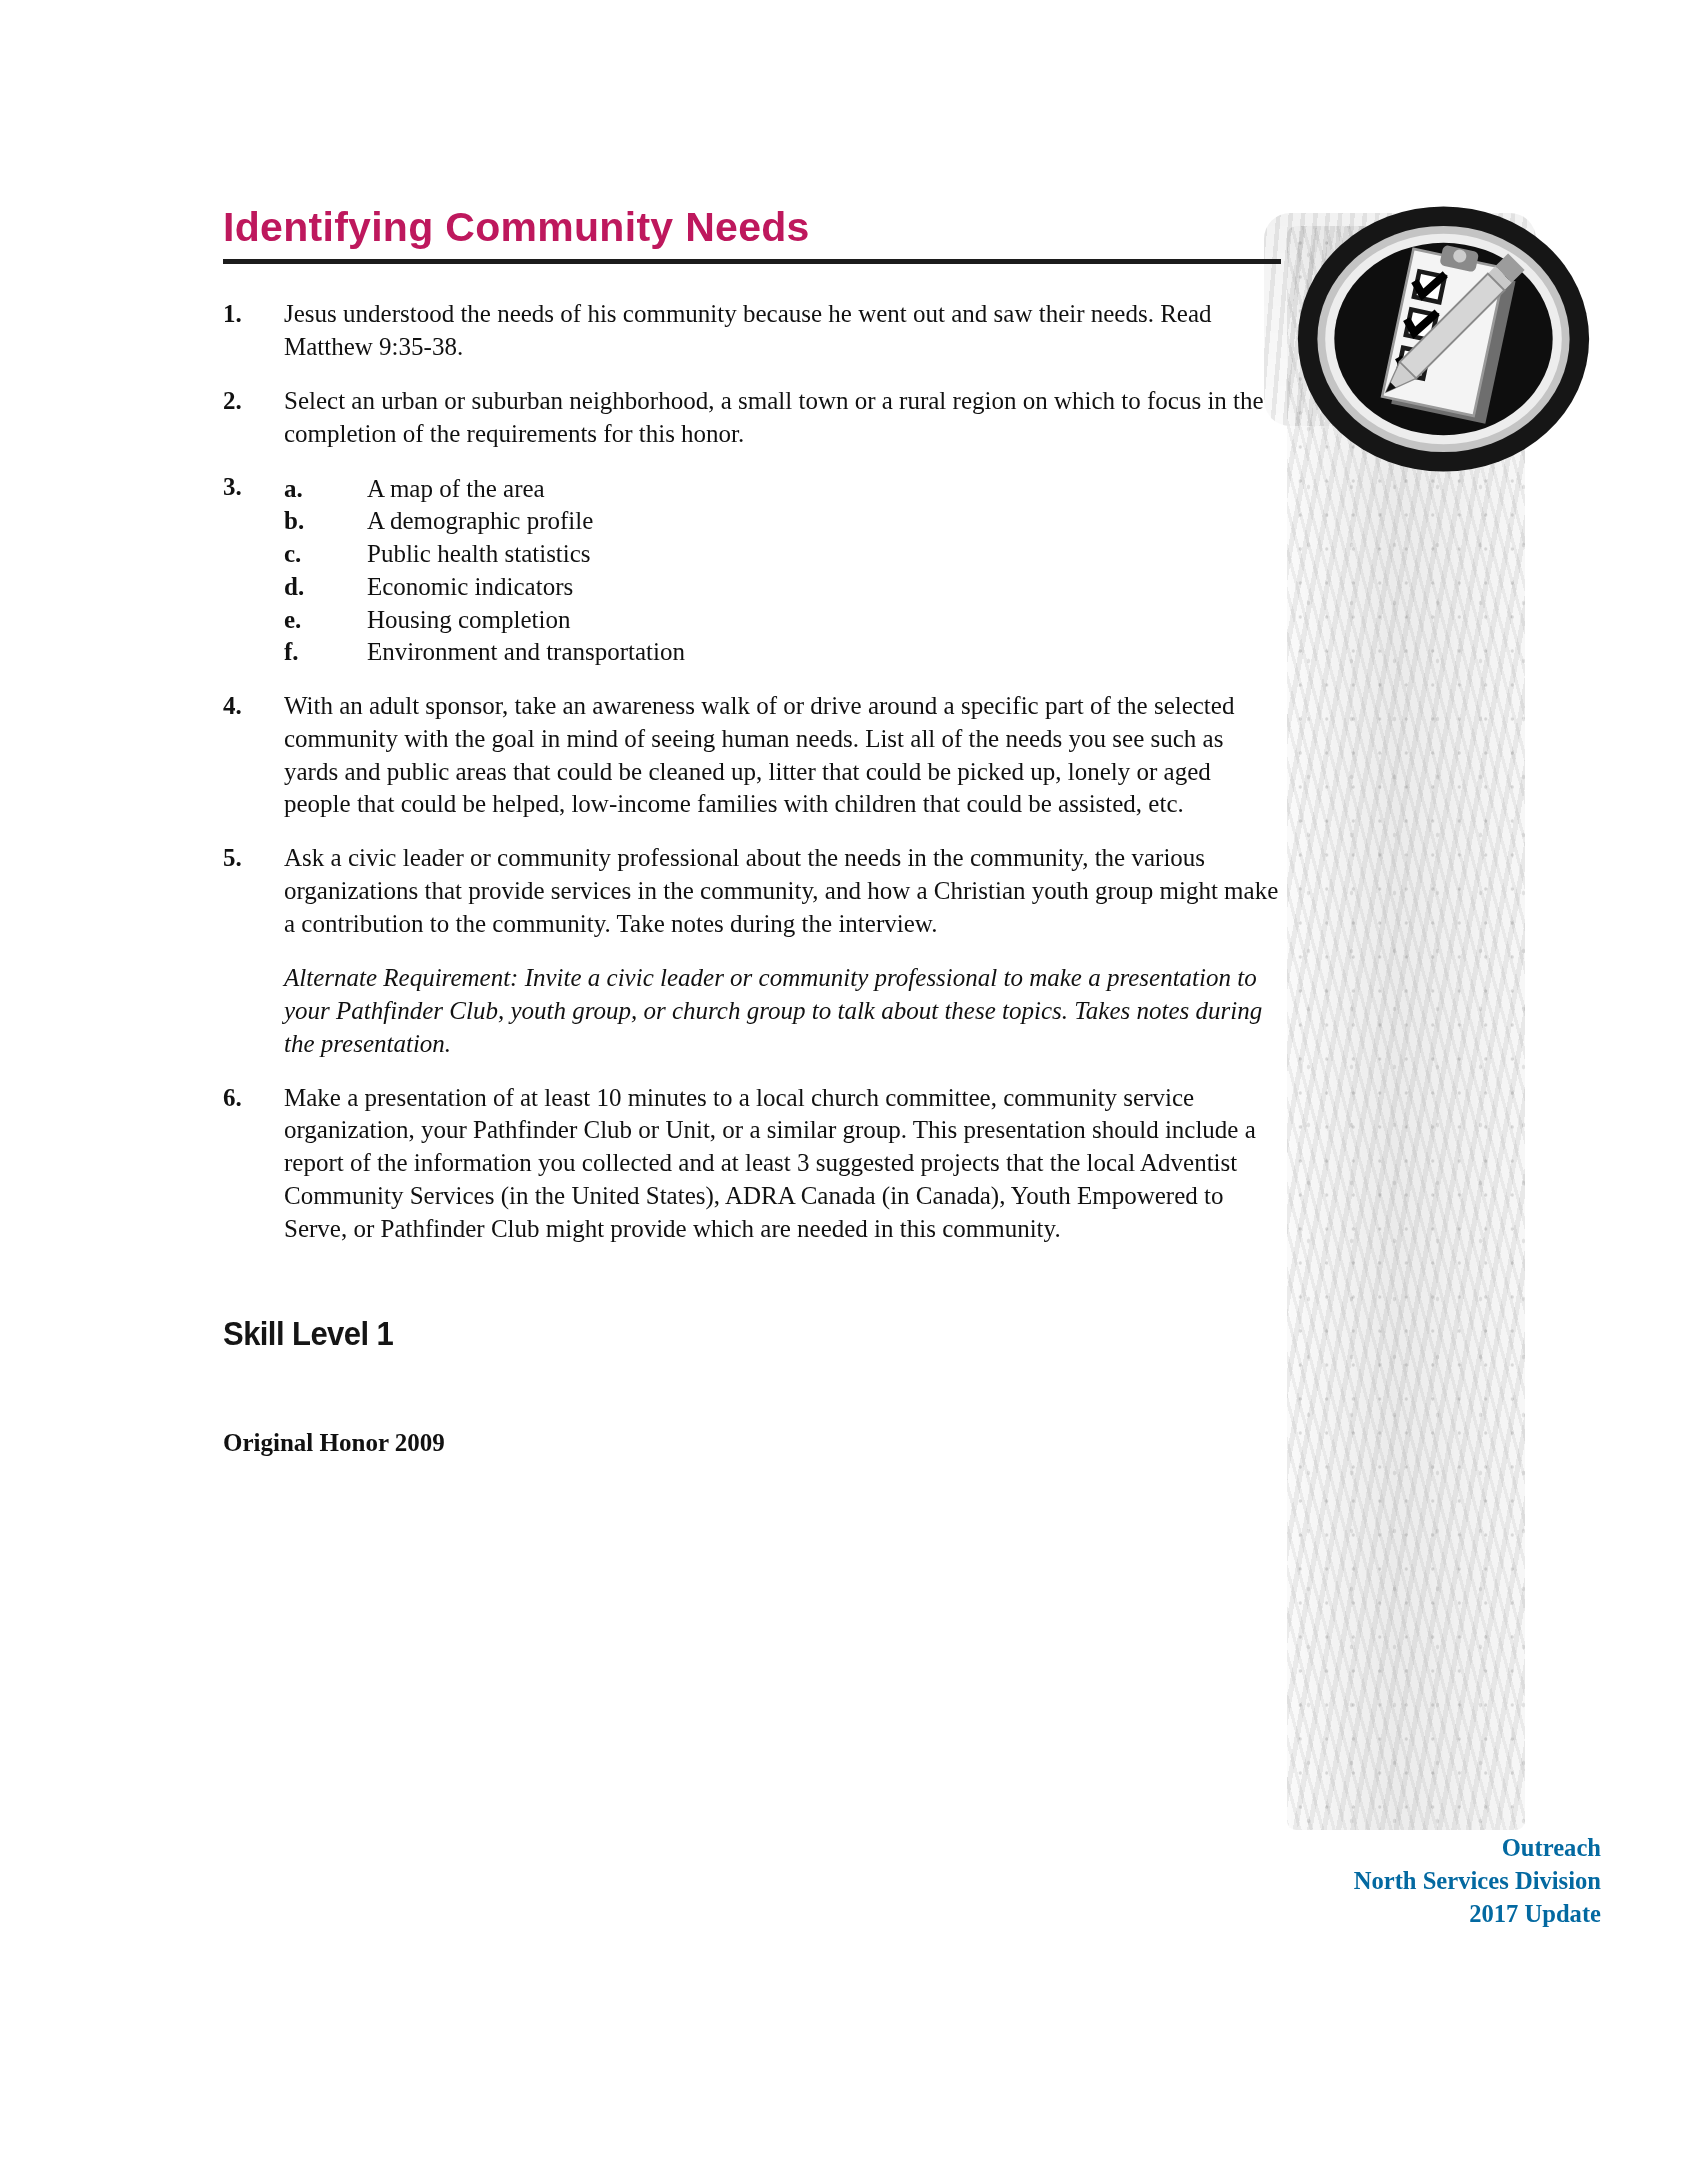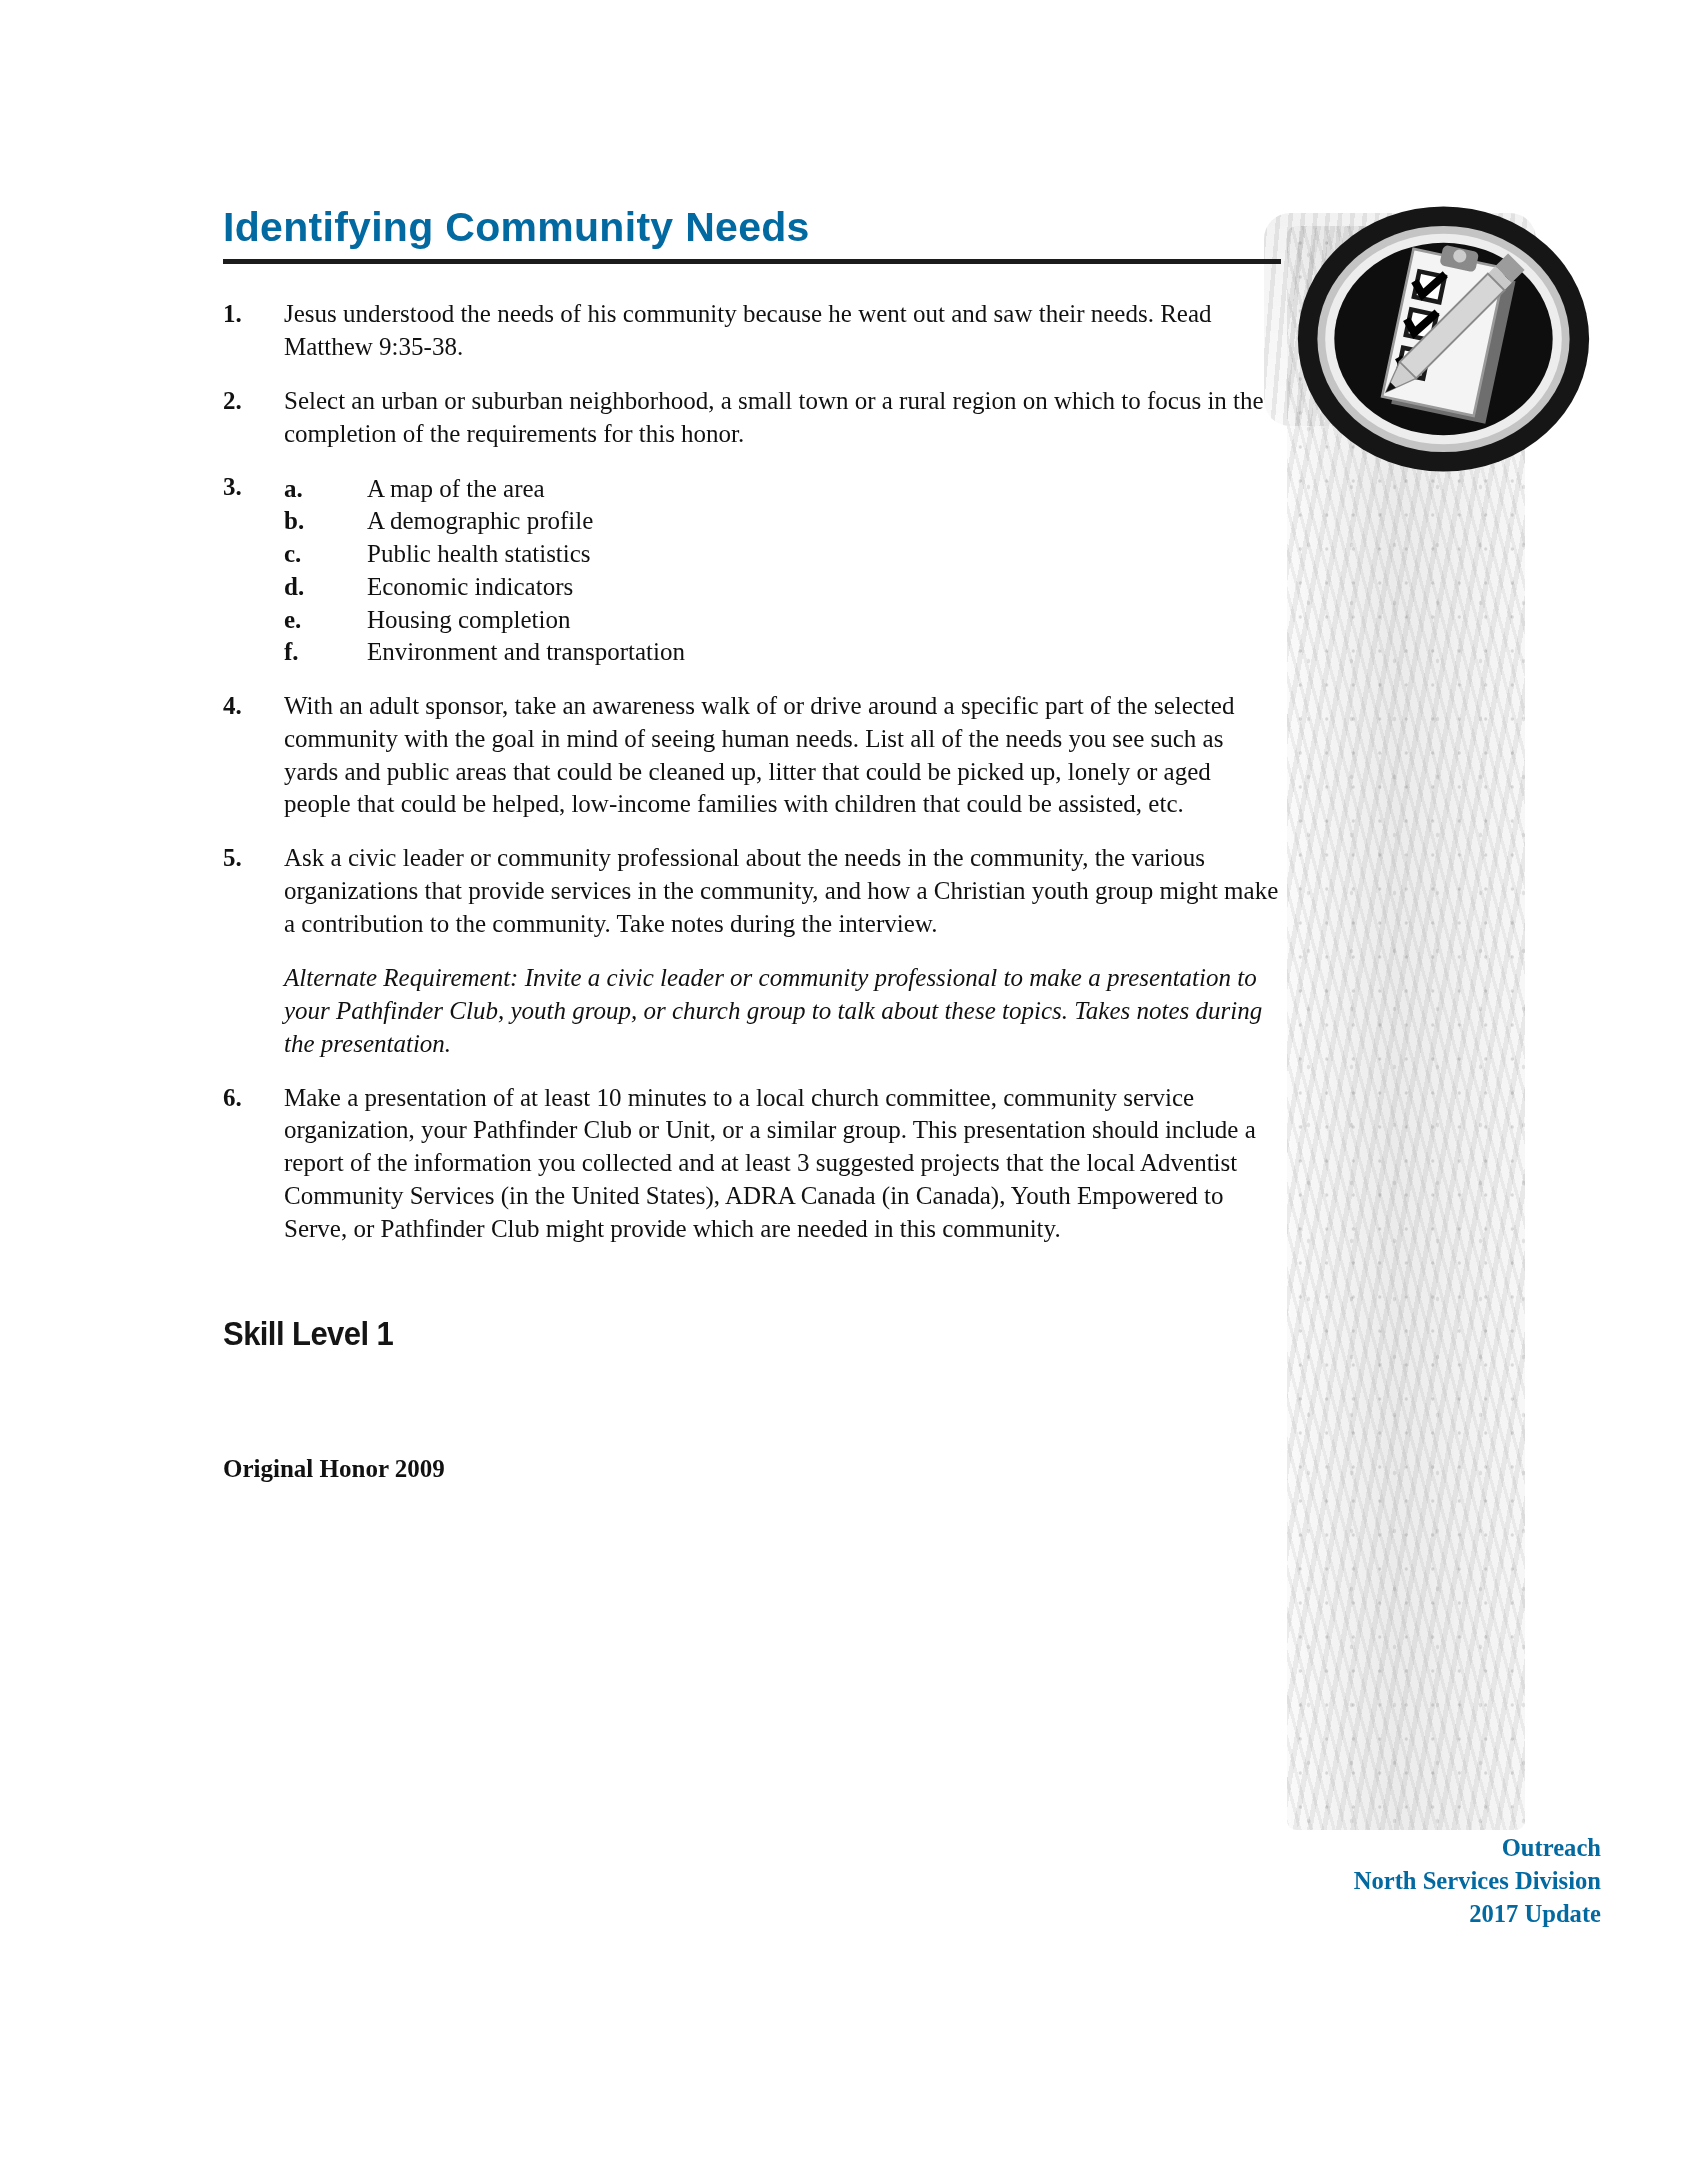--- a/index.html
+++ b/index.html
@@ -30,36 +30,36 @@
 
   
   .badge{position:absolute;left:1294px;top:202px;width:299px;height:274px;}
   .badge svg{width:100%;height:100%;display:block;}
 
   
   .content{position:absolute;left:223px;top:206px;width:1058px;}
   h1.page-title{
     font-family:"Liberation Sans", sans-serif;font-weight:bold;
     font-size:41px;line-height:1.05;margin:0;padding-bottom:10.4px;
-    border-bottom:5.2px solid #1c1c1c;color:#0369a1;letter-spacing:0.3px;
+    border-bottom:5.2px solid #1c1c1c;color:#be185d;letter-spacing:0.3px;
   }
   .items{margin-top:34px;}
   .item{display:flex;margin-bottom:21px;font-size:25px;line-height:1.31;}
   .item-num{width:61px;flex:none;font-weight:bold;}
   .item-body{width:996px;flex:none;}
   .sublist{margin-top:1.3px;}
   .subitem{display:flex;}
   .sub-letter{width:83px;flex:none;font-weight:bold;}
   .alternate{font-style:italic;margin-top:22px;}
   .skill-level{
     font-family:"Liberation Sans", sans-serif;font-weight:bold;
     font-size:33px;margin:70px 0 0 0;letter-spacing:-0.6px;
     transform:scaleX(0.94);transform-origin:left center;color:#151515;
   }
-  .original-honor{font-weight:bold;font-size:25px;margin-top:102px;}
+  .original-honor{font-weight:bold;font-size:25px;margin-top:76px;}
 
   
   .footer{
     position:absolute;right:97px;bottom:252px;text-align:right;
     font-weight:bold;font-size:24.6px;line-height:1.34;color:#0369a1;
   }
 </style>
 </head>
 <body>
 

